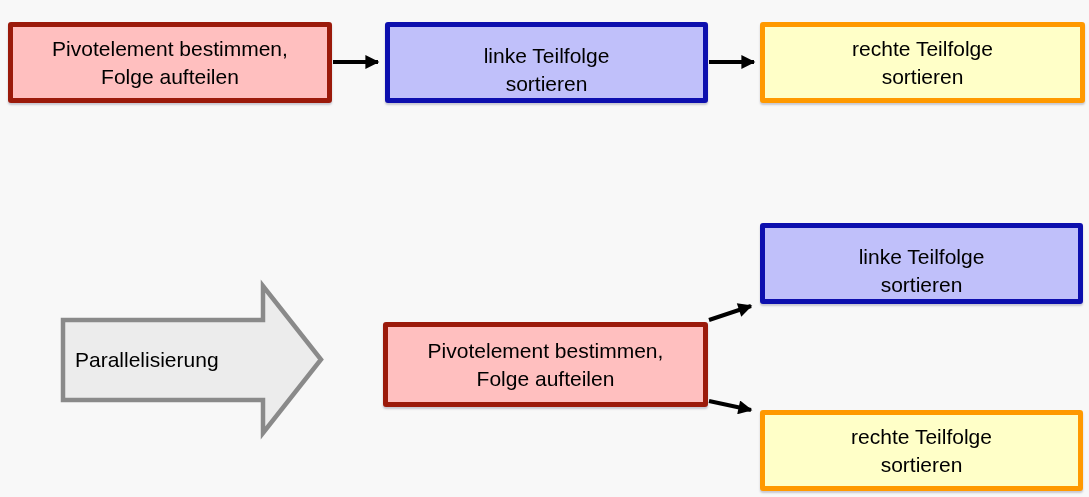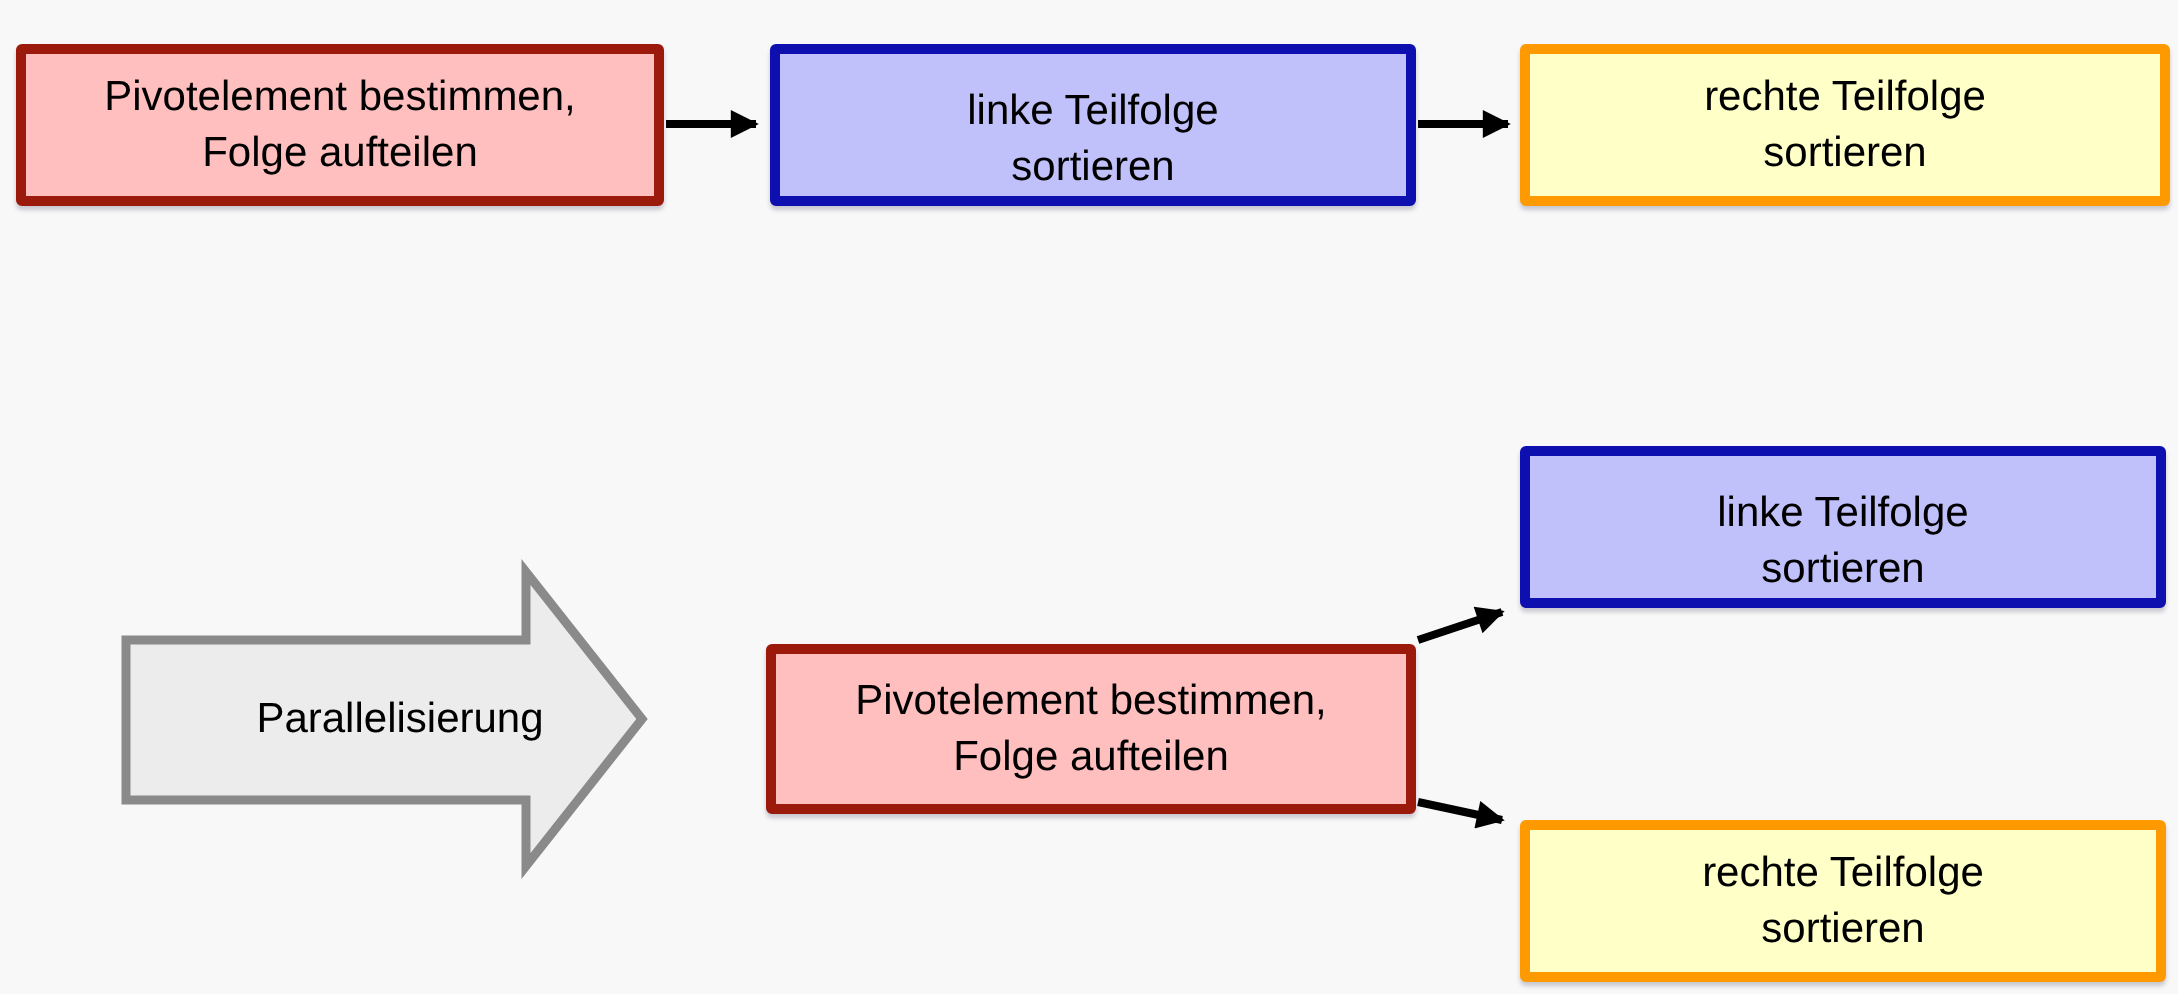--- a/index.html
+++ b/index.html
@@ -75,21 +75,20 @@
     stroke-linejoin: miter;
   }
   .transform-label {
     position: absolute;
     left: 75px;
     top: 345px;
     width: 250px;
     height: 30px;
     display: flex;
     align-items: center;
-    justify-content: center;
     font-size: 21px;
     color: var(--text, #000000);
   }
 </style>
 </head>
 <body>
 
 <div class="canvas">
 
   <svg class="connector-layer" viewBox="0 0 1089 497" xmlns="http://www.w3.org/2000/svg">

